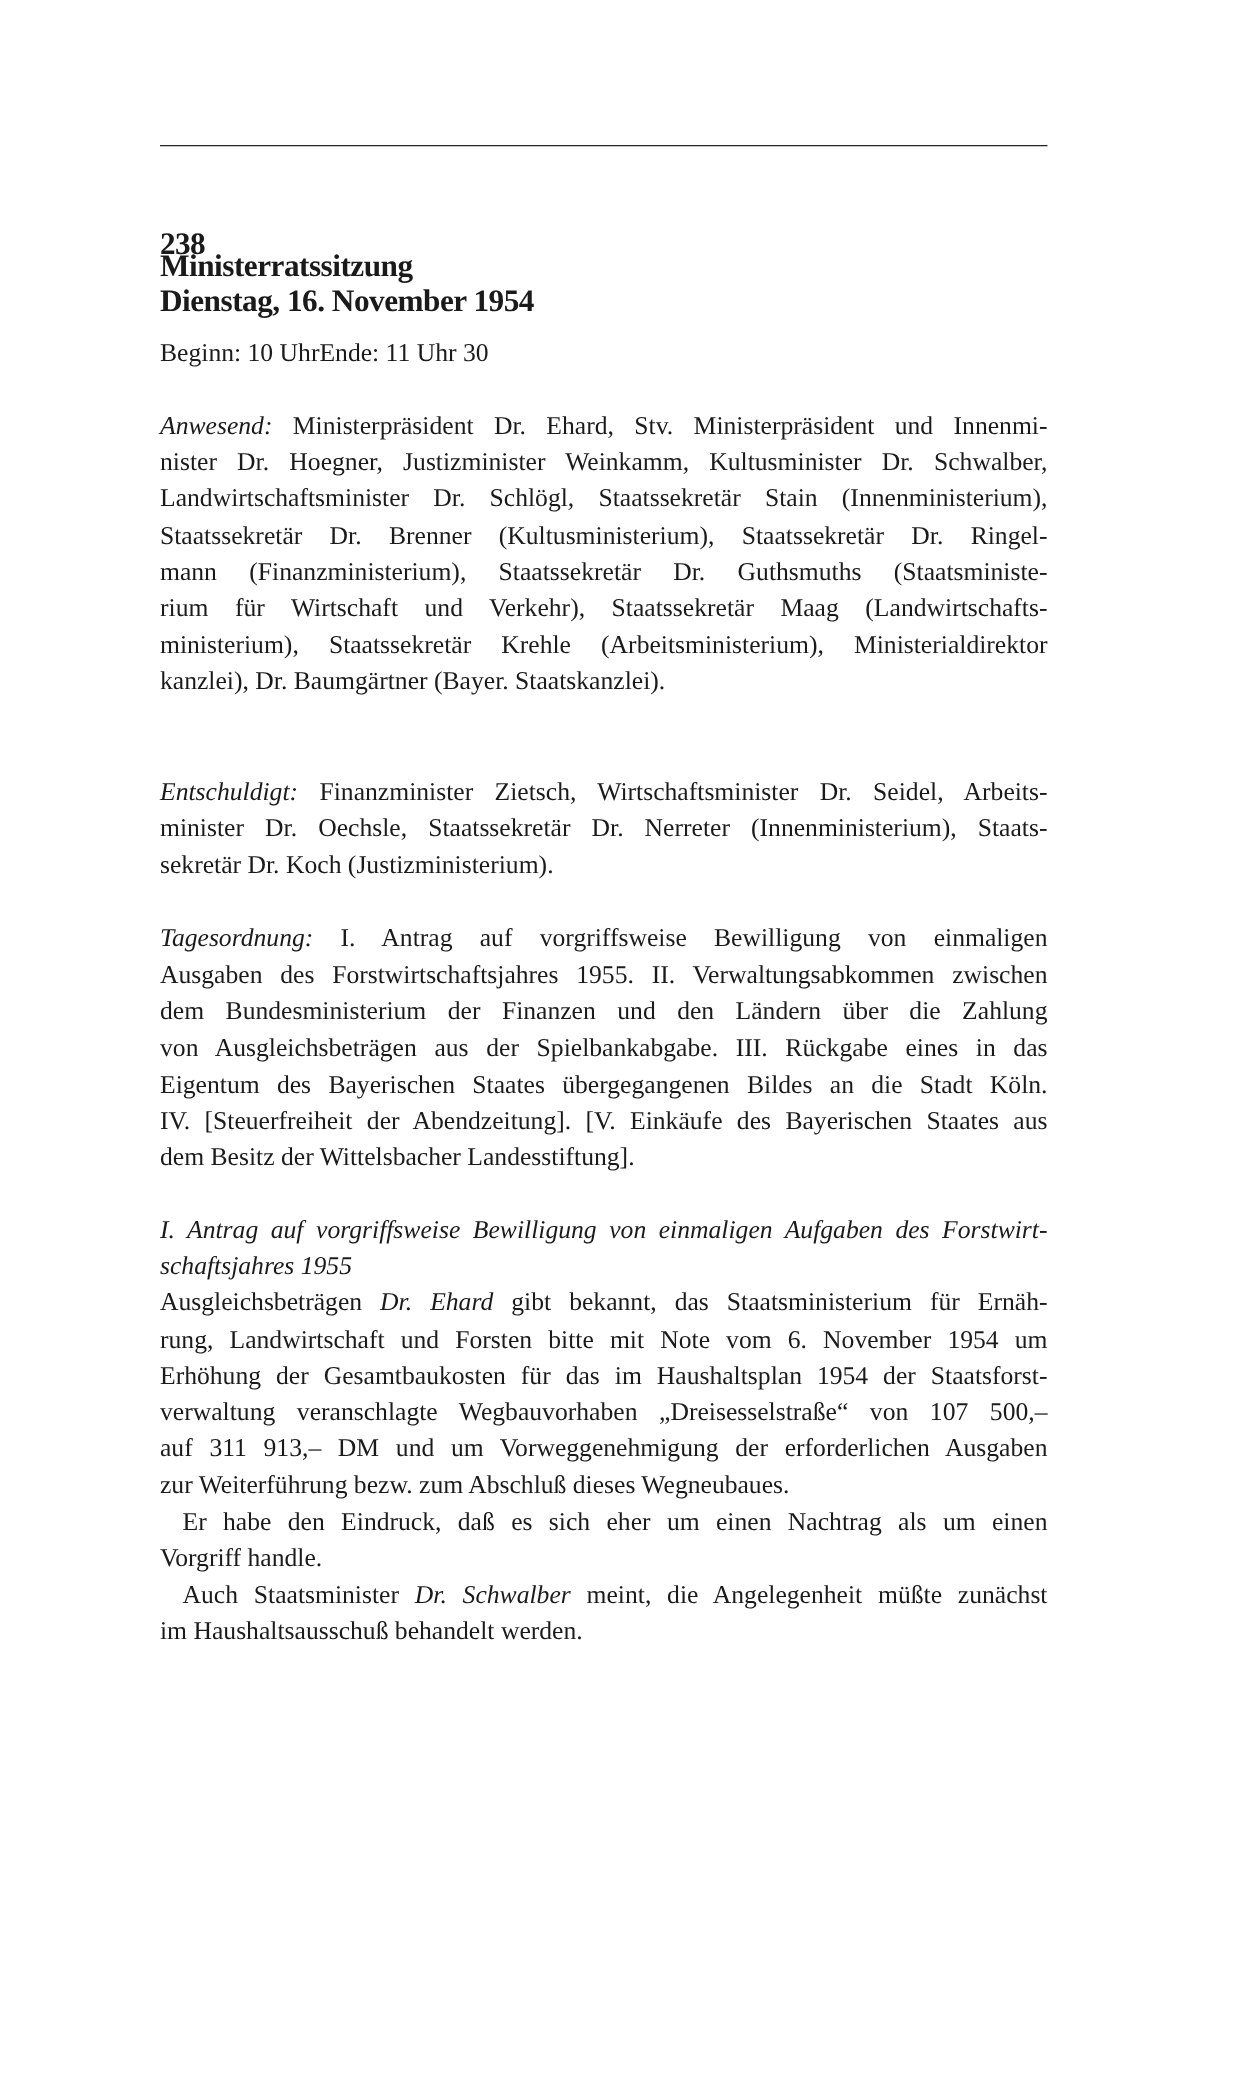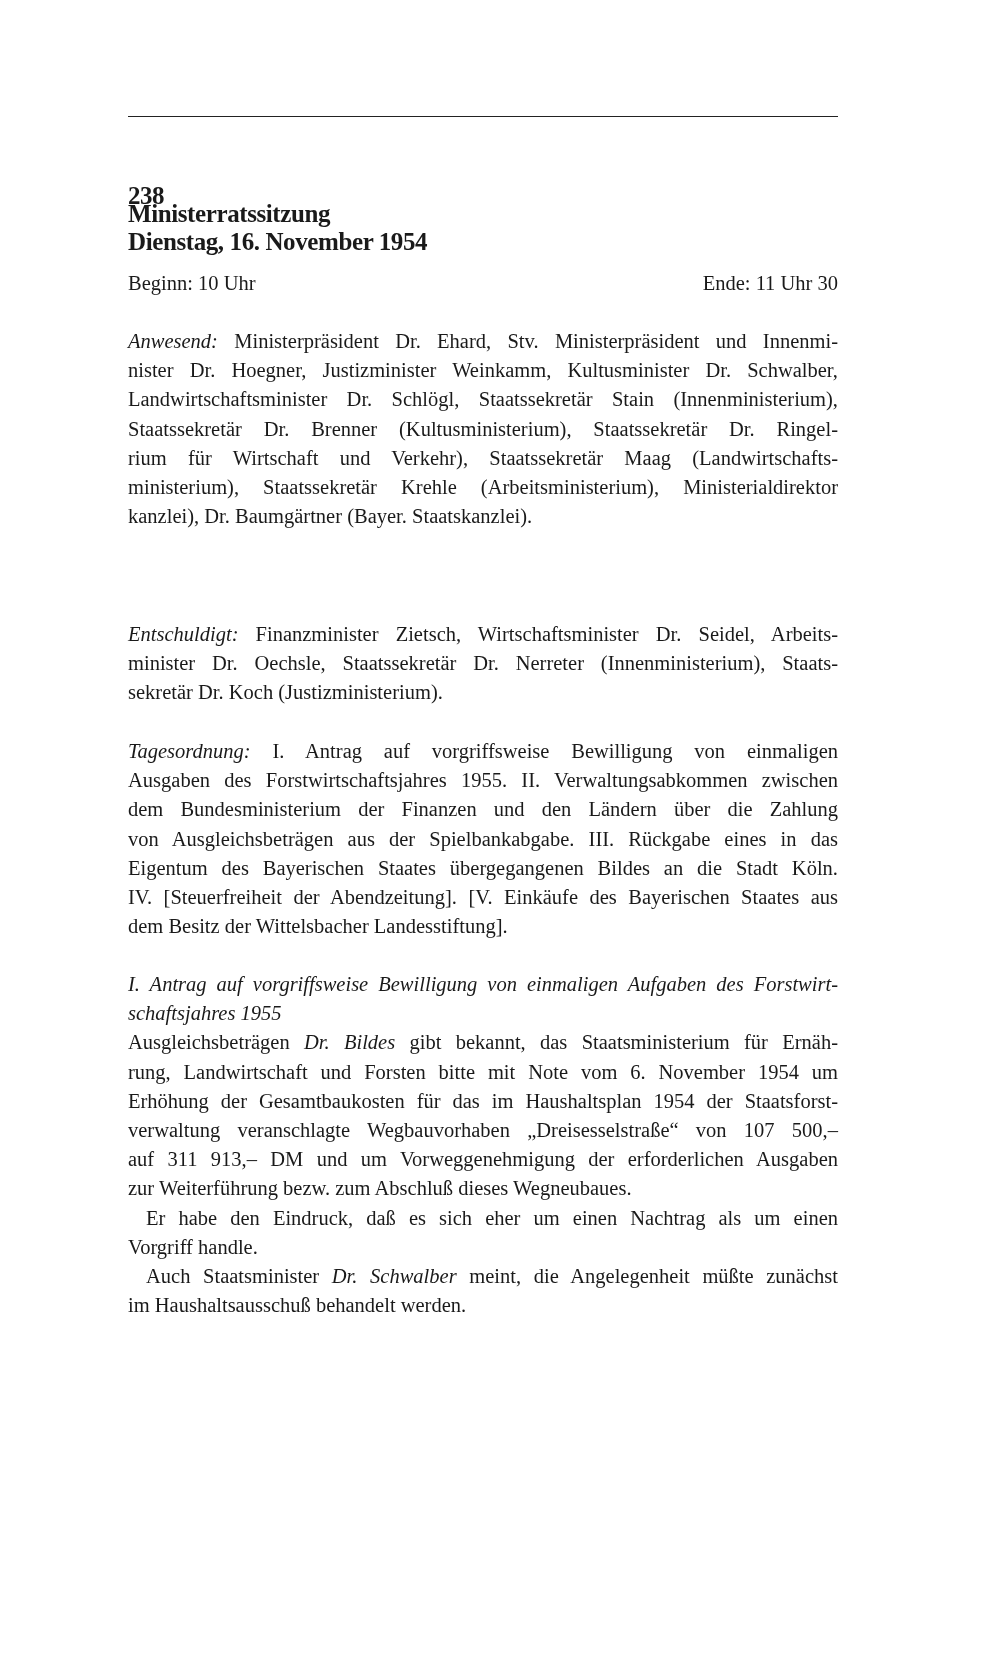--- a/index.html
+++ b/index.html
@@ -51,21 +51,20 @@
       font-size: 25px;
       letter-spacing: -0.4px;
       flex-direction: column;
     }
     .time-row {
       position: absolute;
       top: 272px;
       left: 0;
       width: 710px;
       display: flex;
-      justify-content: space-between;
       font-size: 20.5px;
     }
     .block {
       position: absolute;
       left: 0;
       width: 710px;
       font-size: 20.5px;
       line-height: 29.2px;
     }
     .line {
@@ -102,20 +101,21 @@
     <span>Ende: 11 Uhr 30</span>
   </div>
 
   <div class="block" style="top:327px;">
     <span class="line">
       <span class="it">Anwesend:</span><span> Ministerpräsident Dr. Ehard, Stv. Ministerpräsident und Innenmi-</span>
     </span>
     <span class="line">nister Dr. Hoegner, Justizminister Weinkamm, Kultusminister Dr. Schwalber,</span>
     <span class="line">Landwirtschaftsminister Dr. Schlögl, Staatssekretär Stain (Innenministerium),</span>
     <span class="line">Staatssekretär Dr. Brenner (Kultusministerium), Staatssekretär Dr. Ringel-</span>
+    <span class="line">mann (Finanzministerium), Staatssekretär Dr. Guthsmuths (Staatsministe-</span>
     <span class="line">rium für Wirtschaft und Verkehr), Staatssekretär Maag (Landwirtschafts-</span>
     <span class="line">ministerium), Staatssekretär Krehle (Arbeitsministerium), Ministerialdirektor</span>
     <span class="line last">kanzlei), Dr. Baumgärtner (Bayer. Staatskanzlei).</span>
   </div>
 
   <div class="block" style="top:620px;">
     <span class="line">
       <span class="it">Entschuldigt:</span><span> Finanzminister Zietsch, Wirtschaftsminister Dr. Seidel, Arbeits-</span>
     </span>
     <span class="line">minister Dr. Oechsle, Staatssekretär Dr. Nerreter (Innenministerium), Staats-</span>
@@ -132,21 +132,21 @@
     <span class="line">Eigentum des Bayerischen Staates übergegangenen Bildes an die Stadt Köln.</span>
     <span class="line">IV. [Steuerfreiheit der Abendzeitung]. [V. Einkäufe des Bayerischen Staates aus</span>
     <span class="line last">dem Besitz der Wittelsbacher Landesstiftung].</span>
   </div>
 
   <div class="block" style="top:970px;">
     <span class="line it">I. Antrag auf vorgriffsweise Bewilligung von einmaligen Aufgaben des Forstwirt-</span>
     <span class="line it last">schaftsjahres 1955</span>
 
     <span class="line">
-      <span>Ausgleichsbeträgen </span><span class="it">Dr. Bildes</span><span> gibt bekannt, das Staatsministerium für Ernäh-</span>
+      <span>Ausgleichsbeträgen </span><span class="it">Dr. Ehard</span><span> gibt bekannt, das Staatsministerium für Ernäh-</span>
     </span>
     <span class="line">rung, Landwirtschaft und Forsten bitte mit Note vom 6. November 1954 um</span>
     <span class="line">Erhöhung der Gesamtbaukosten für das im Haushaltsplan 1954 der Staatsforst-</span>
     <span class="line">verwaltung veranschlagte Wegbauvorhaben „Dreisesselstraße“ von 107 500,–</span>
     <span class="line">auf 311 913,– DM und um Vorweggenehmigung der erforderlichen Ausgaben</span>
     <span class="line last">zur Weiterführung bezw. zum Abschluß dieses Wegneubaues.</span>
 
     <span class="line indent">Er habe den Eindruck, daß es sich eher um einen Nachtrag als um einen</span>
     <span class="line last">Vorgriff handle.</span>
 

